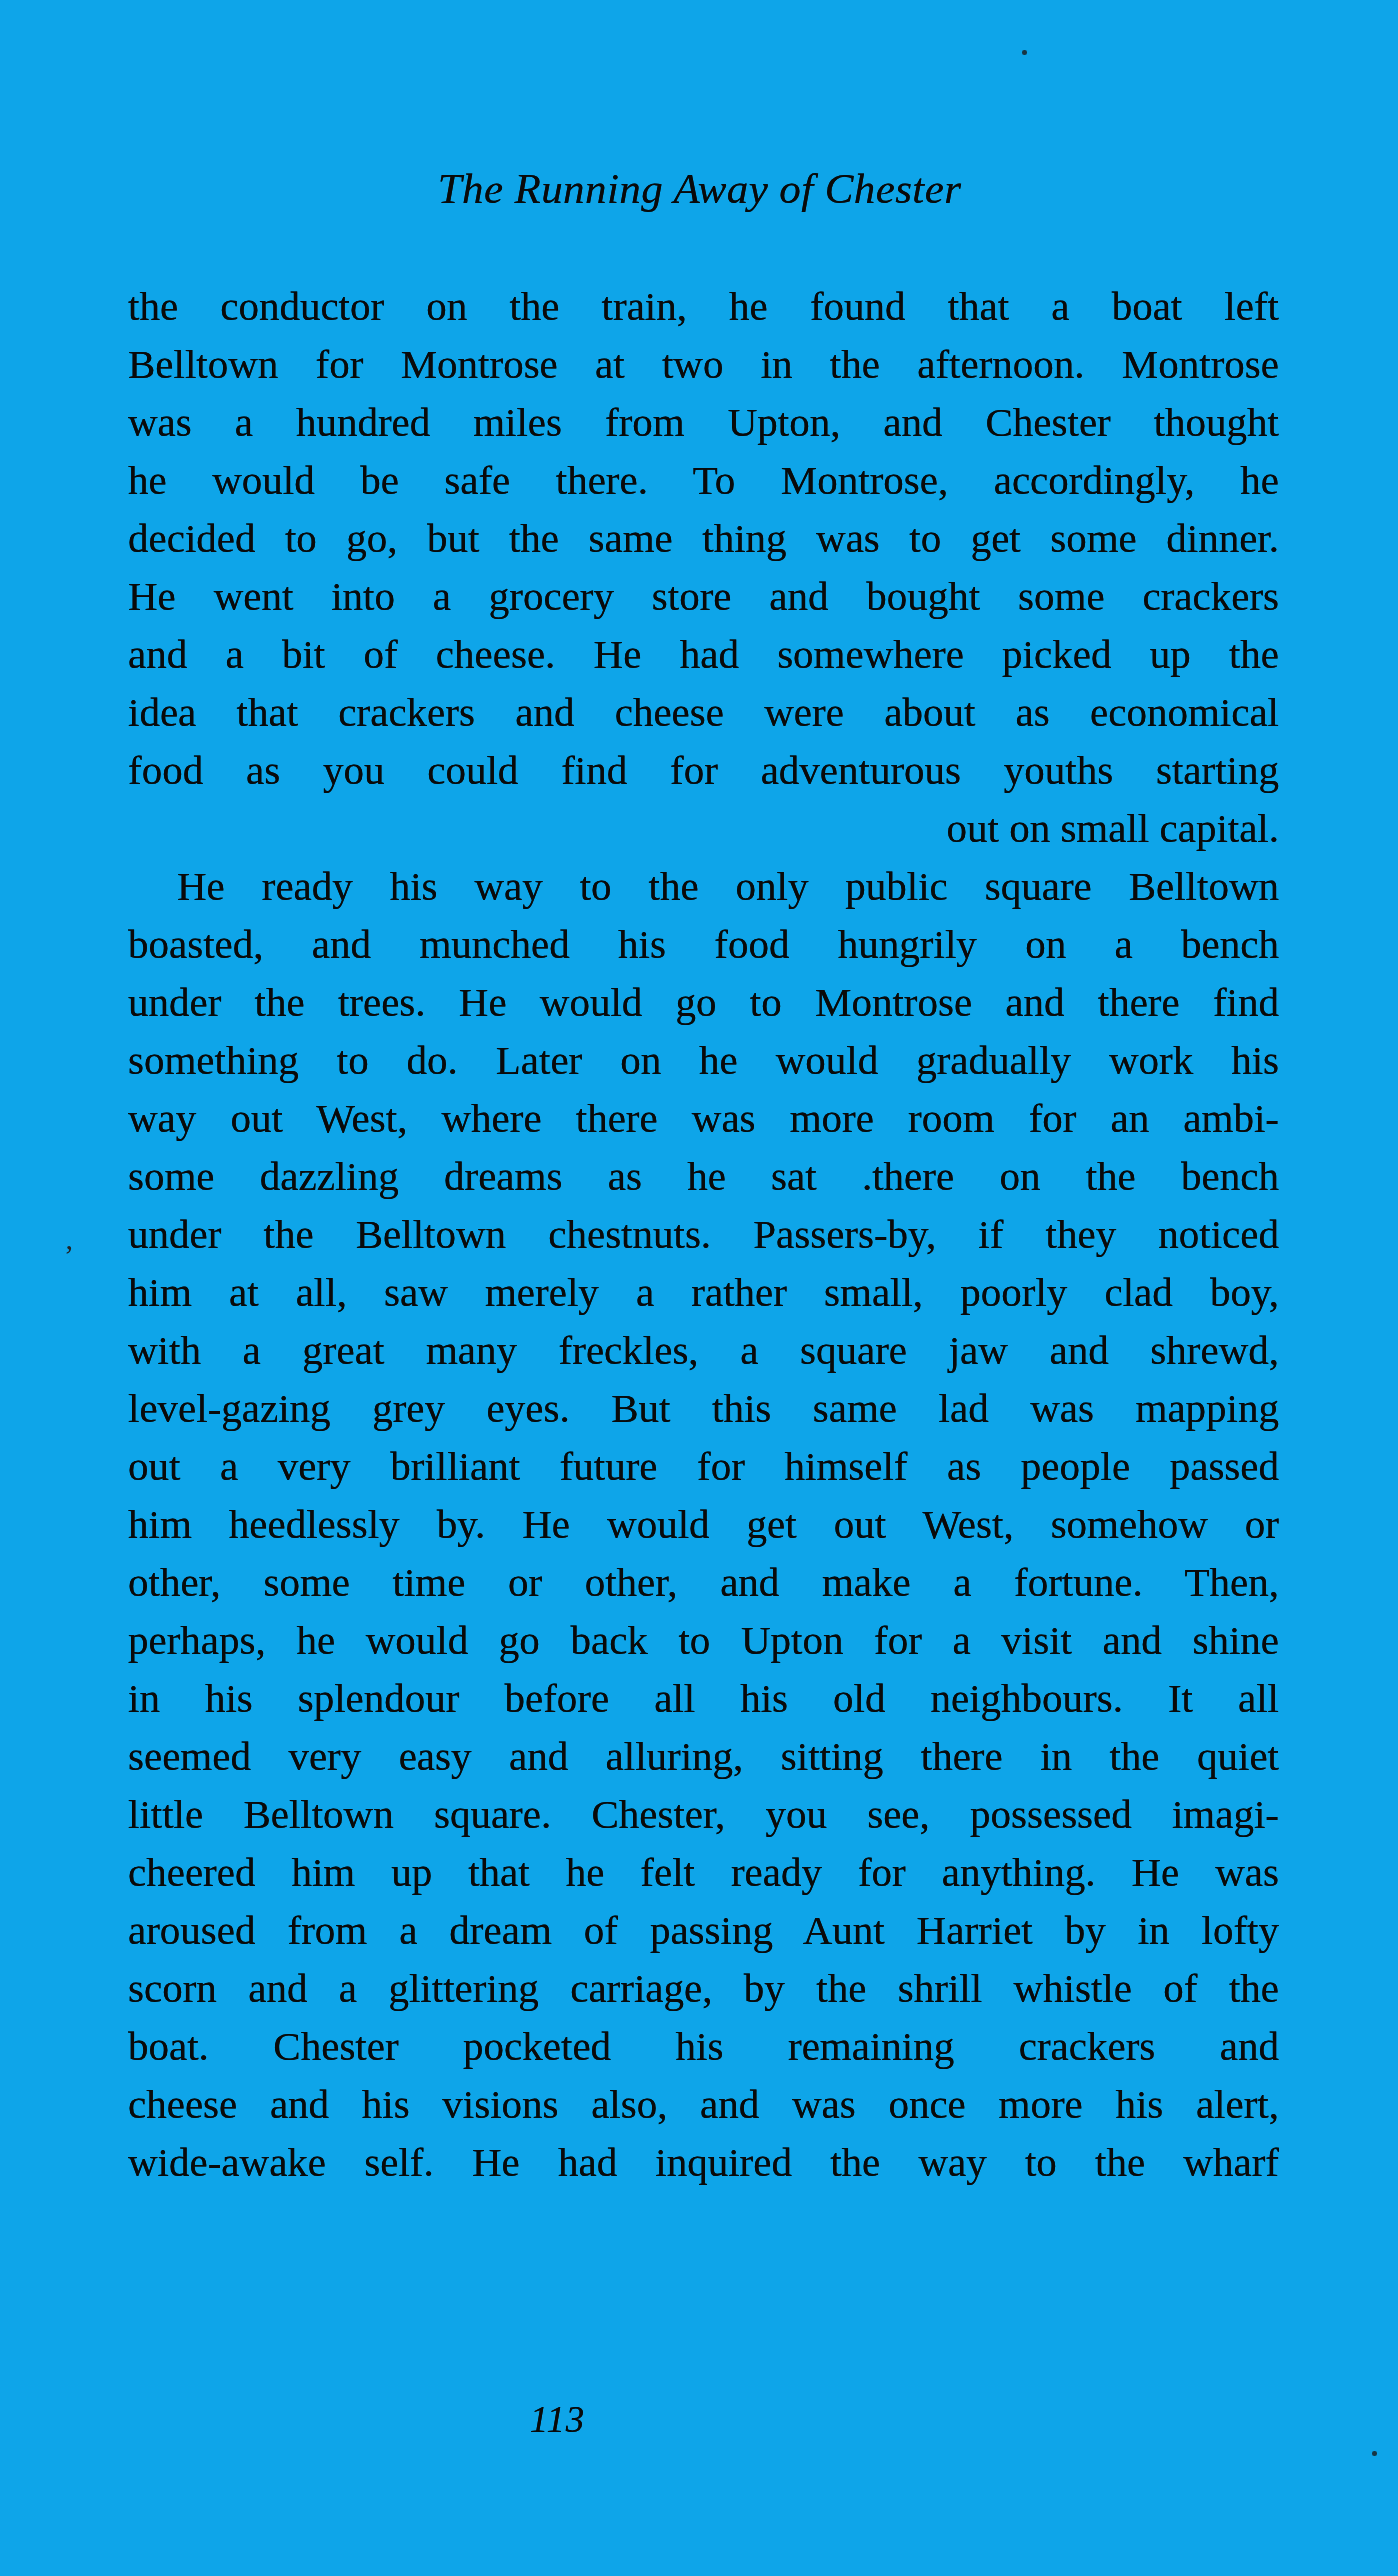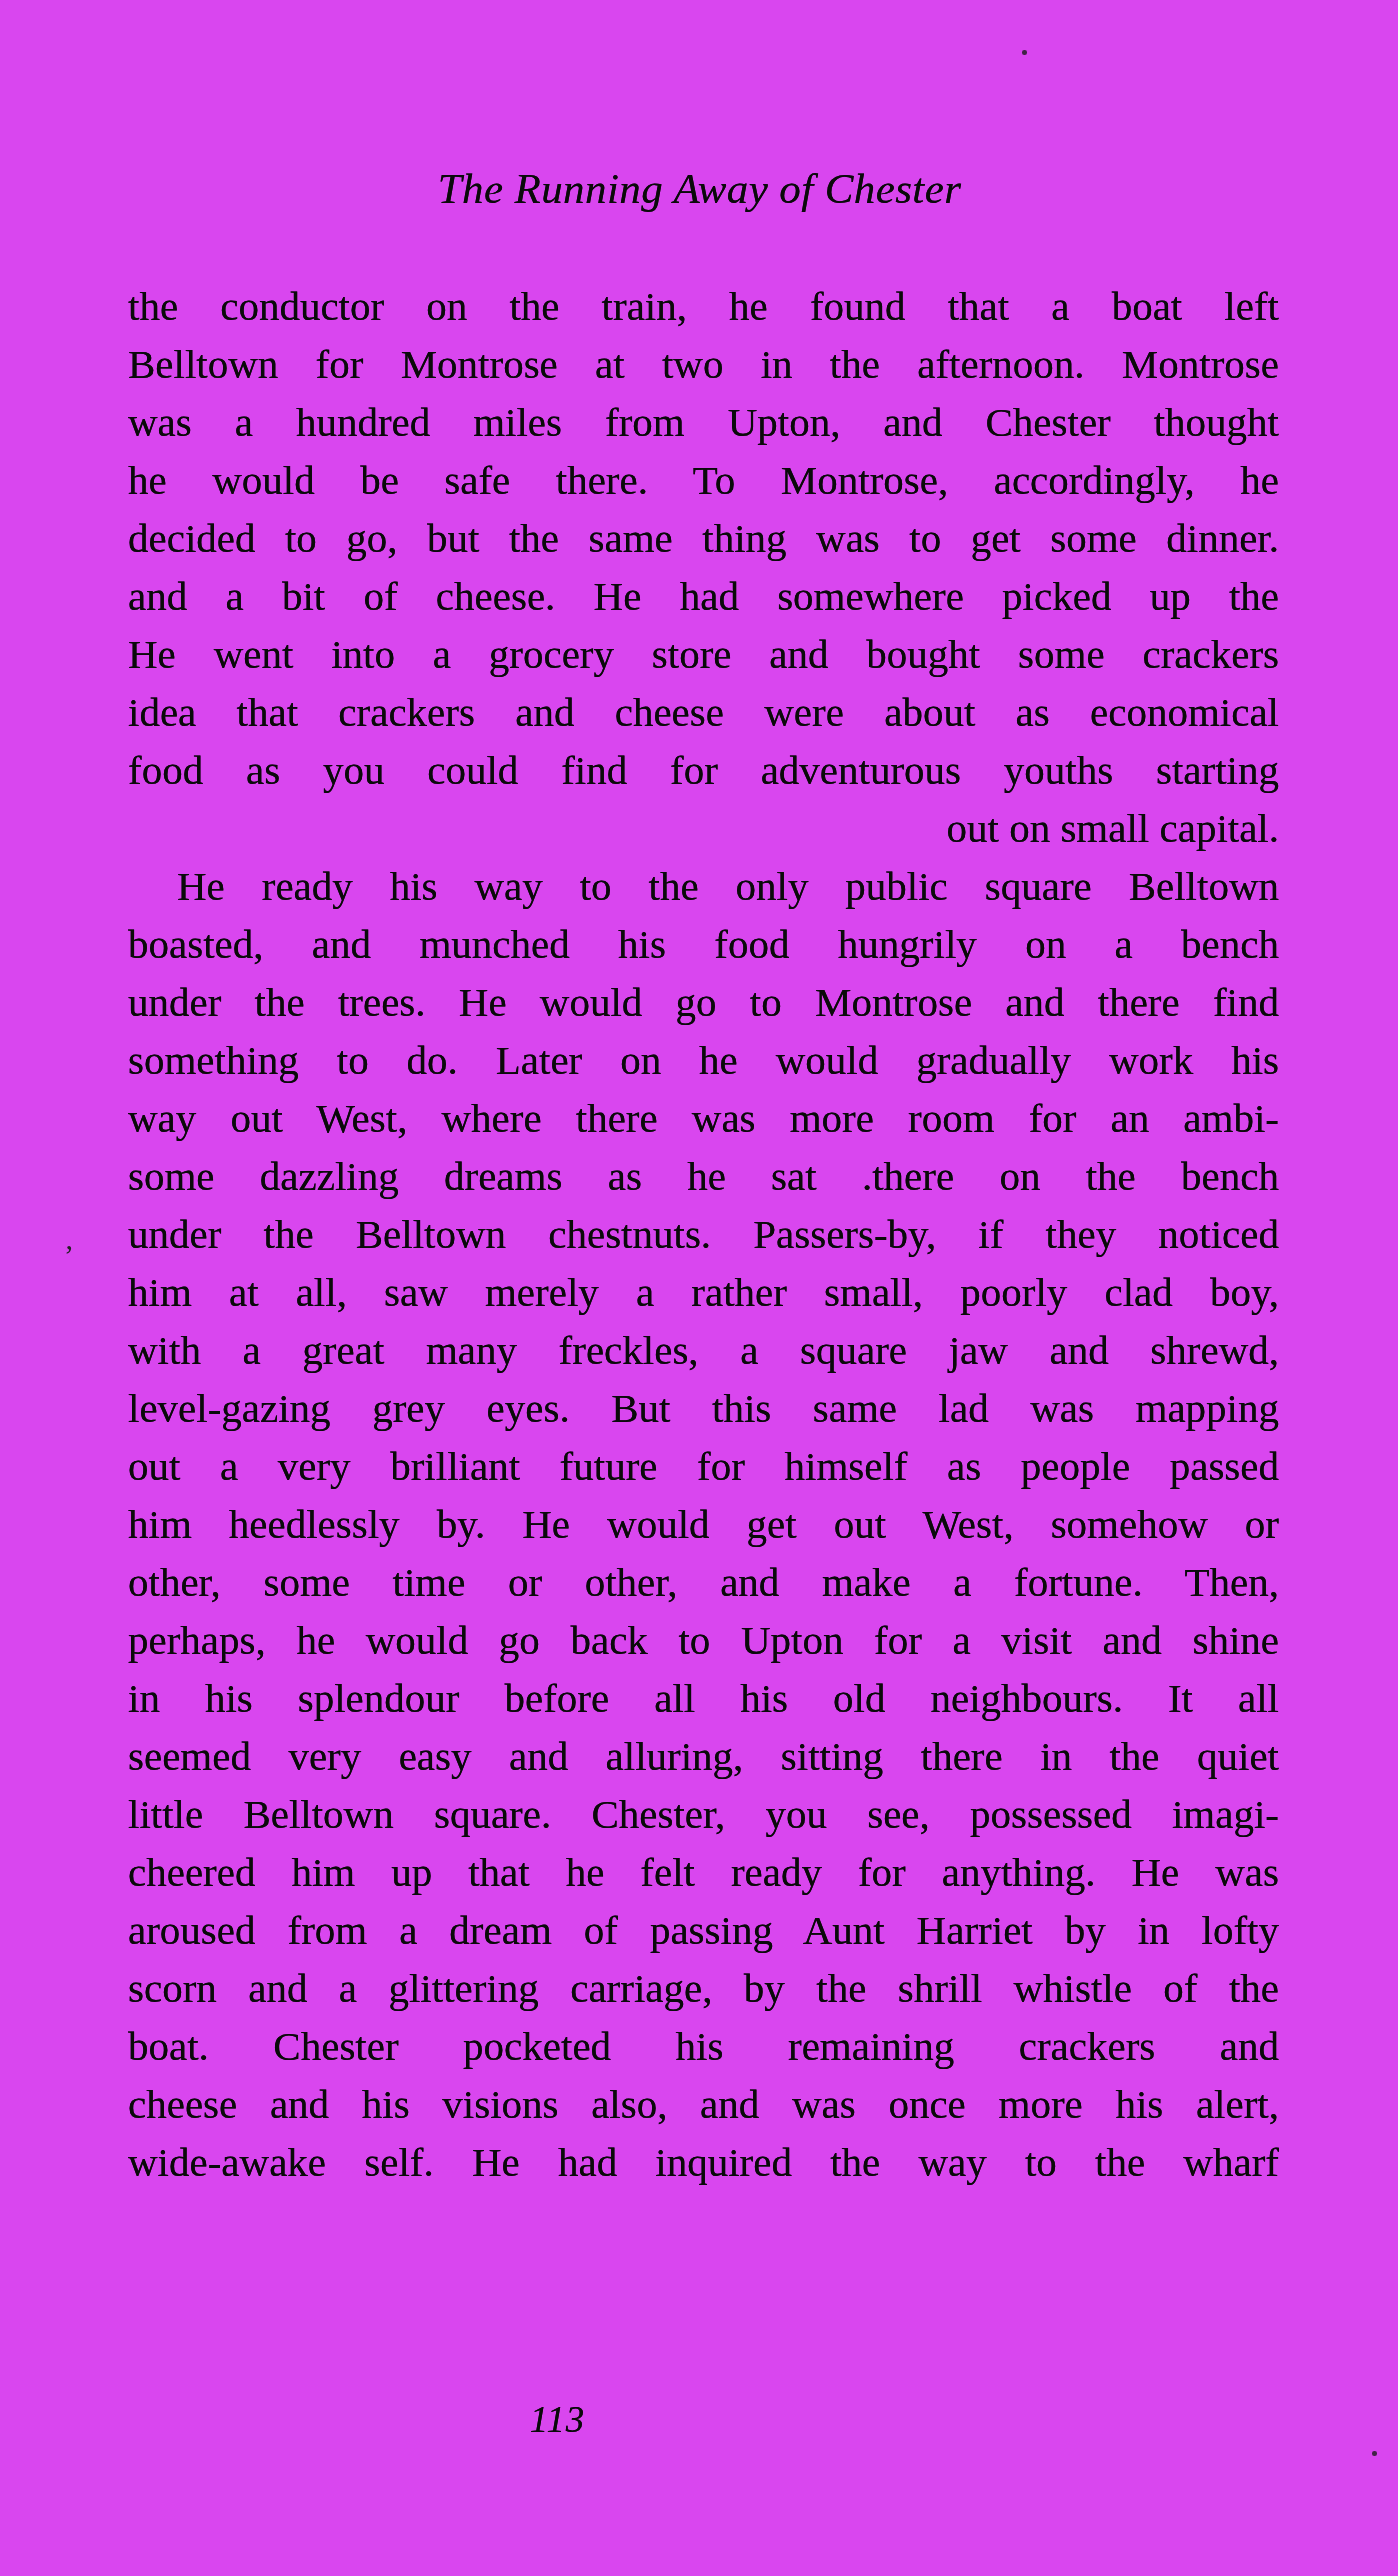--- a/index.html
+++ b/index.html
@@ -6,21 +6,21 @@
   body {
     width: 1399px; height: 2576px;
     background: #ffffff;
     font-family: "Liberation Serif", serif;
     color: #0a0a0a;
     overflow: hidden;
   }
   .page {
     position: relative;
     width: 1399px; height: 2576px;
-    background: #d946ef;
+    background: #0ea5e9;
   }
   .title {
     position: absolute;
     top: 167px; left: 0;
     width: 1399px;
     text-align: center;
     font-style: italic;
     font-size: 43px;
     line-height: 1;
     letter-spacing: 0.4px;
@@ -75,22 +75,22 @@
 
 <div class="page">
   <div class="title">The Running Away of Chester</div>
 
   <div id="text-block">
       <div class="line just">the conductor on the train, he found that a boat left</div>
       <div class="line just">Belltown for Montrose at two in the afternoon. Montrose</div>
       <div class="line just">was a hundred miles from Upton, and Chester thought</div>
       <div class="line just">he would be safe there. To Montrose, accordingly, he</div>
       <div class="line just">decided to go, but the same thing was to get some dinner.</div>
+      <div class="line just">He went into a grocery store and bought some crackers</div>
       <div class="line just">and a bit of cheese. He had somewhere picked up the</div>
-      <div class="line just">He went into a grocery store and bought some crackers</div>
       <div class="line just">idea that crackers and cheese were about as economical</div>
       <div class="line just">food as you could find for adventurous youths starting</div>
       <div class="line">out on small capital.</div>
       <div class="line just indent">He ready his way to the only public square Belltown</div>
       <div class="line just">boasted, and munched his food hungrily on a bench</div>
       <div class="line just">under the trees. He would go to Montrose and there find</div>
       <div class="line just">something to do. Later on he would gradually work his</div>
       <div class="line just">way out West, where there was more room for an ambi-</div>
       <div class="line just">some dazzling dreams as he sat .there on the bench</div>
       <div class="line just">under the Belltown chestnuts. Passers-by, if they noticed</div>

